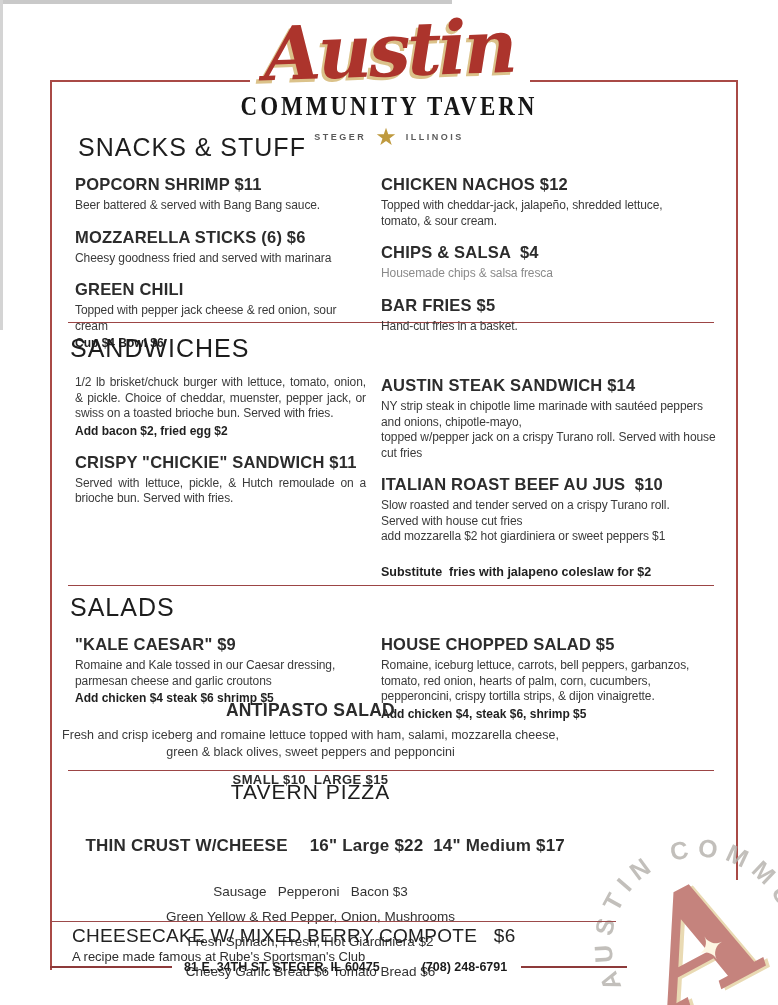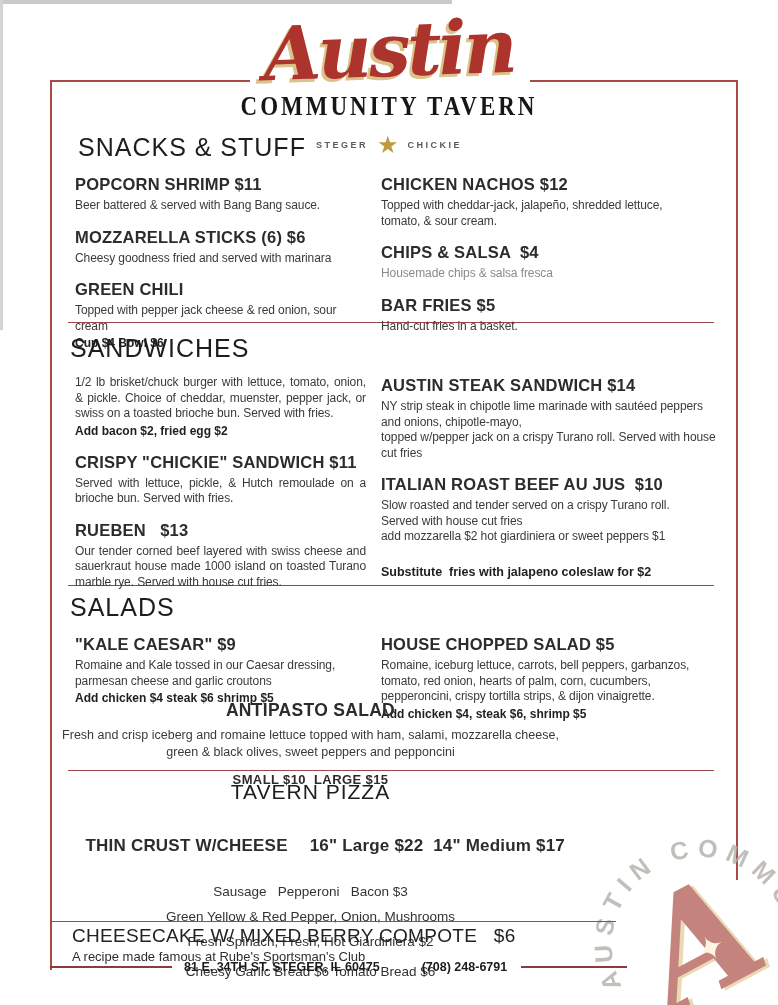--- a/index.html
+++ b/index.html
@@ -20,21 +20,21 @@
 
   
   .logo{position:absolute;left:0;top:0;width:778px;text-align:center;z-index:2;}
   .logo-script{position:absolute;left:0;top:6px;width:778px;
     font-family:"DejaVu Serif","Liberation Serif",serif;font-style:italic;font-weight:bold;
     font-size:74px;line-height:88px;letter-spacing:-3px;color:#ac342c;
     text-shadow:-3px 3px 0 rgba(213,183,117,0.85);transform:rotate(-2deg);}
   .logo-name{position:absolute;left:0;top:94px;width:778px;
     font-family:"Liberation Serif","DejaVu Serif",serif;font-weight:bold;font-size:23px;
     letter-spacing:3px;color:#161616;transform:scaleY(1.18);}
-  .logo-loc{position:absolute;left:0;top:136px;width:778px;display:flex;justify-content:center;
+  .logo-loc{position:absolute;left:0;top:128px;width:778px;display:flex;justify-content:center;
     align-items:center;gap:9px;color:#5a5a5a;font-size:9px;letter-spacing:2.5px;font-weight:bold;}
   .star{color:#bf9a3f;font-size:24px;line-height:18px;letter-spacing:0;}
 
   
   .section{position:absolute;left:60px;width:660px;z-index:2;}
   .section-title{margin:0;font-size:25px;font-weight:500;letter-spacing:1px;color:#1d1d1d;line-height:30px;}
   .cols{display:flex;margin-top:12px;}
   .col-left{width:320px;padding-left:15px;padding-right:14px;box-sizing:border-box;}
   .col-right{flex:1;padding-left:1px;}
   .item{margin-bottom:13px;}
@@ -94,21 +94,21 @@
   <div class="frame f-top-right"></div>
   <div class="frame f-left"></div>
   <div class="frame f-right"></div>
 
   <header class="logo">
     <div class="logo-script">Austin</div>
     <div class="logo-name">COMMUNITY TAVERN</div>
     <div class="logo-loc">
       <span>STEGER</span>
       <span class="star">★</span>
-      <span>CHICKIE</span>
+      <span>ILLINOIS</span>
     </div>
   </header>
 
   <section class="section pos-snacks">
     <h2 class="section-title t-snacks">SNACKS &amp; STUFF</h2>
     <div class="cols">
       <div class="col-left">
         <div class="item">
           <div class="item-name">POPCORN SHRIMP $11</div>
           <div class="item-desc">Beer battered &amp; served with Bang Bang sauce.</div>
@@ -147,24 +147,20 @@
     <h2 class="section-title t-other">SANDWICHES</h2>
     <div class="cols">
       <div class="col-left just">
         <div class="item">
           <div class="item-desc">1/2 lb brisket/chuck burger with lettuce, tomato, onion, &amp; pickle. Choice of cheddar, muenster, pepper jack, or swiss on a toasted brioche bun. Served with fries.</div>
           <div class="item-note">Add bacon $2, fried egg $2</div>
         </div>
         <div class="item">
           <div class="item-name">CRISPY "CHICKIE" SANDWICH $11</div>
           <div class="item-desc">Served with lettuce, pickle, &amp; Hutch remoulade on a brioche bun. Served with fries.</div>
-        </div>
-        <div class="item">
-          <div class="item-name">RUEBEN   $13</div>
-          <div class="item-desc">Our tender corned beef layered with swiss cheese and sauerkraut house made 1000 island on toasted Turano marble rye. Served with house cut fries.</div>
         </div>
       </div>
       <div class="col-right">
         <div class="item">
           <div class="item-name">AUSTIN STEAK SANDWICH $14</div>
           <div class="item-desc">NY strip steak in chipotle lime marinade with sautéed peppers and onions, chipotle-mayo,
 topped w/pepper jack on a crispy Turano roll. Served with house cut fries</div>
         </div>
         <div class="item">
           <div class="item-name">ITALIAN ROAST BEEF AU JUS  $10</div>

